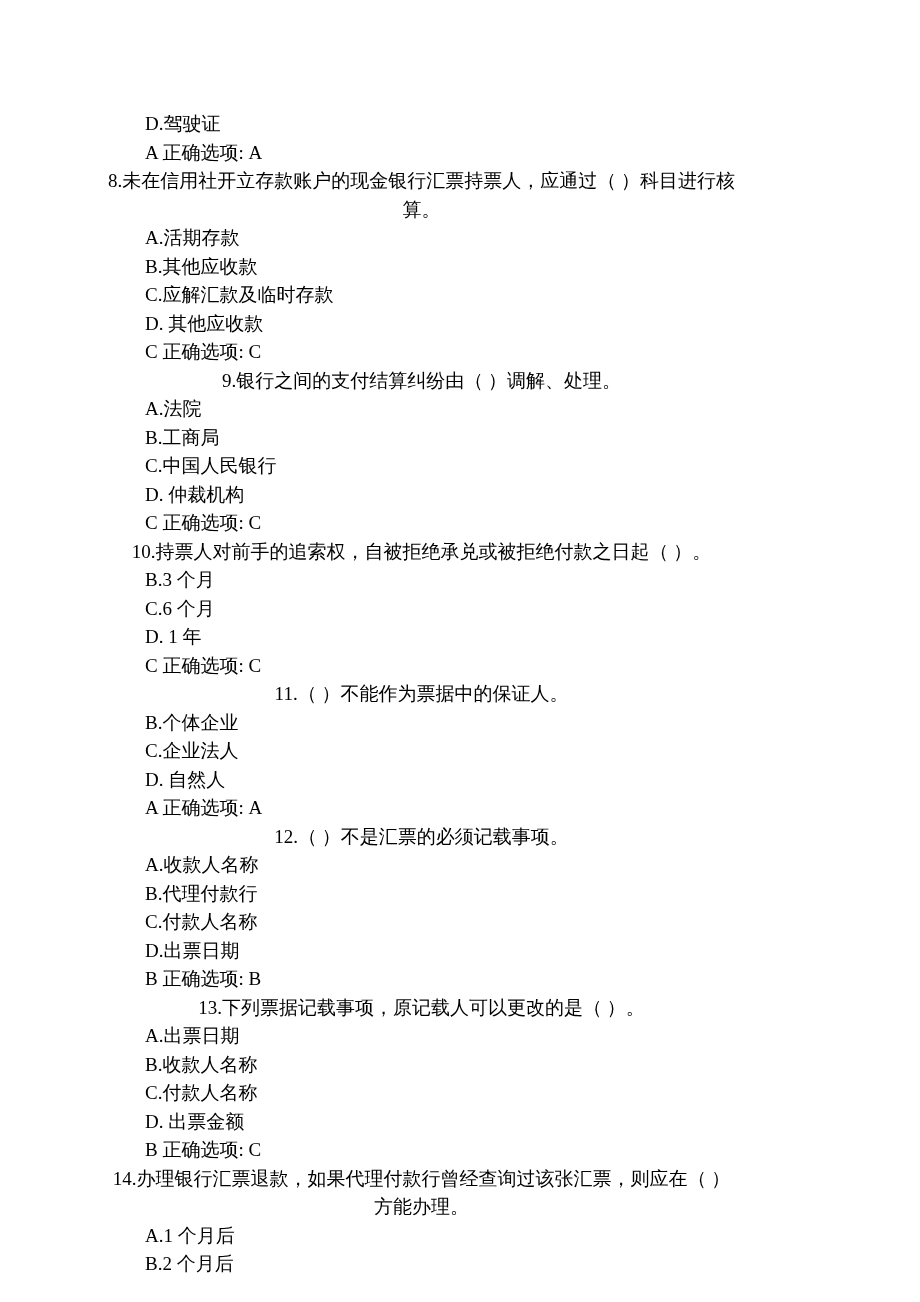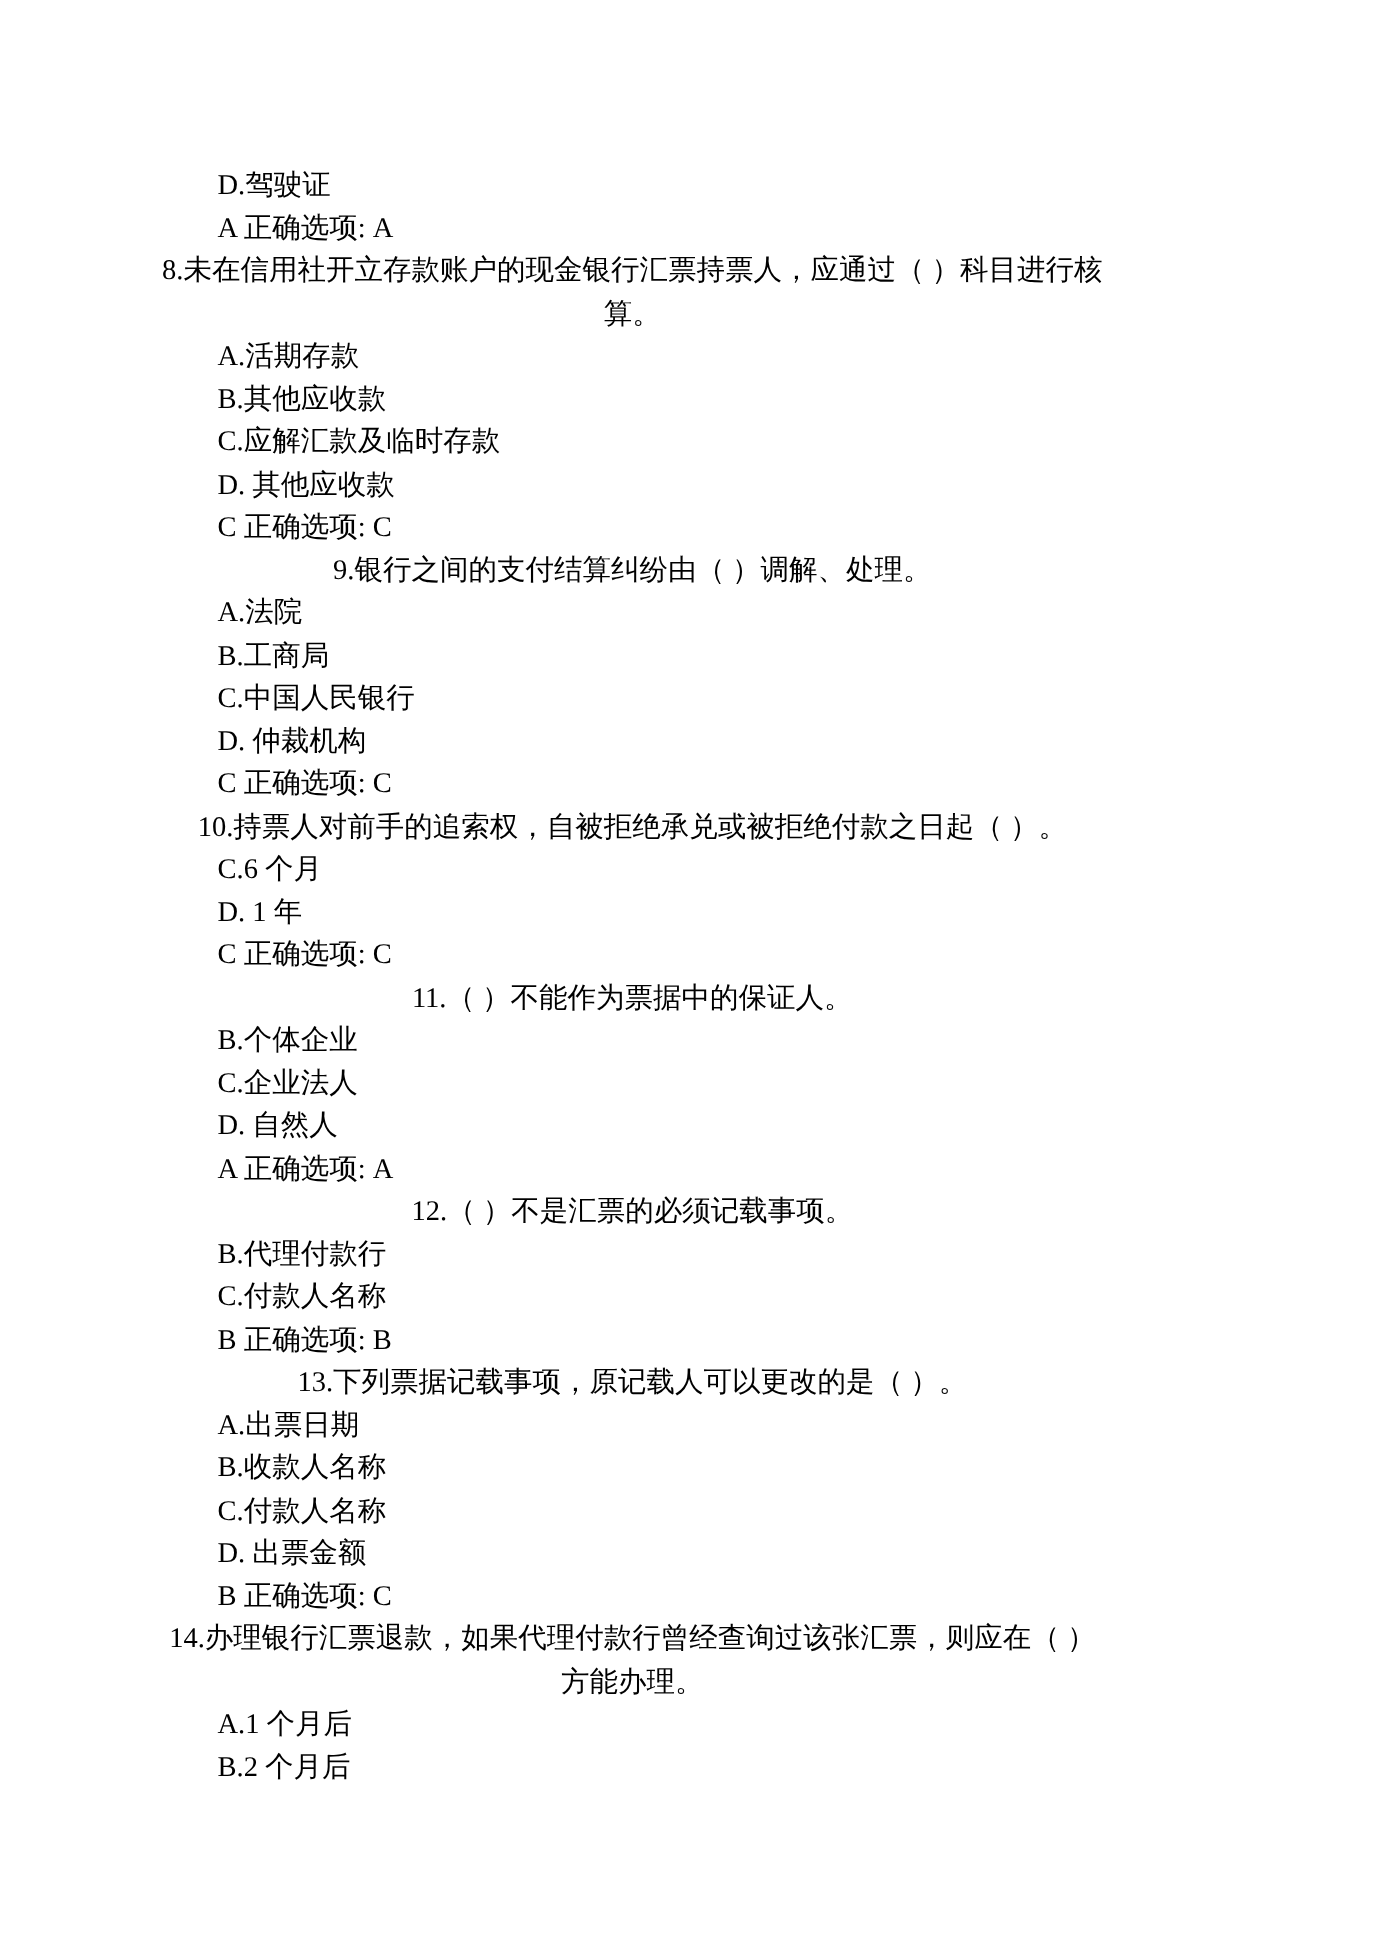--- a/index.html
+++ b/index.html
@@ -38,31 +38,34 @@
       <div class="indent">C.应解汇款及临时存款</div>
       <div class="indent">D. 其他应收款</div>
       <div class="indent">C  正确选项: C</div>
       <div class="q">9.银行之间的支付结算纠纷由（ ）调解、处理。</div>
       <div class="indent">A.法院</div>
       <div class="indent">B.工商局</div>
       <div class="indent">C.中国人民银行</div>
       <div class="indent">D. 仲裁机构</div>
       <div class="indent">C  正确选项: C</div>
       <div class="q">10.持票人对前手的追索权，自被拒绝承兑或被拒绝付款之日起（ ）。</div>
+      <div class="indent">B.3 个月</div>
       <div class="indent">C.6 个月</div>
       <div class="indent">D. 1 年</div>
       <div class="indent">C  正确选项: C</div>
       <div class="q">11.（ ）不能作为票据中的保证人。</div>
       <div class="indent">B.个体企业</div>
       <div class="indent">C.企业法人</div>
       <div class="indent">D. 自然人</div>
       <div class="indent">A  正确选项: A</div>
       <div class="q">12.（ ）不是汇票的必须记载事项。</div>
+      <div class="indent">A.收款人名称</div>
       <div class="indent">B.代理付款行</div>
       <div class="indent">C.付款人名称</div>
+      <div class="indent">D.出票日期</div>
       <div class="indent">B  正确选项: B</div>
       <div class="q">13.下列票据记载事项，原记载人可以更改的是（ ）。</div>
       <div class="indent">A.出票日期</div>
       <div class="indent">B.收款人名称</div>
       <div class="indent">C.付款人名称</div>
       <div class="indent">D. 出票金额</div>
       <div class="indent">B  正确选项: C</div>
       <div class="q">14.办理银行汇票退款，如果代理付款行曾经查询过该张汇票，则应在（ ）方能办理。</div>
       <div class="indent">A.1 个月后</div>
       <div class="indent">B.2 个月后</div>

